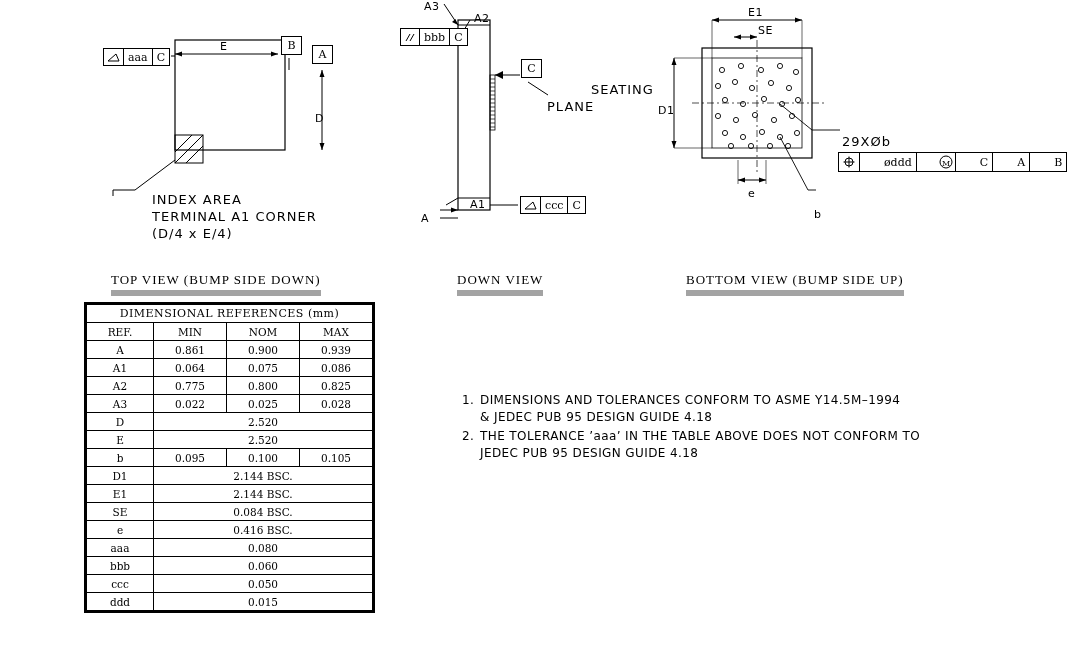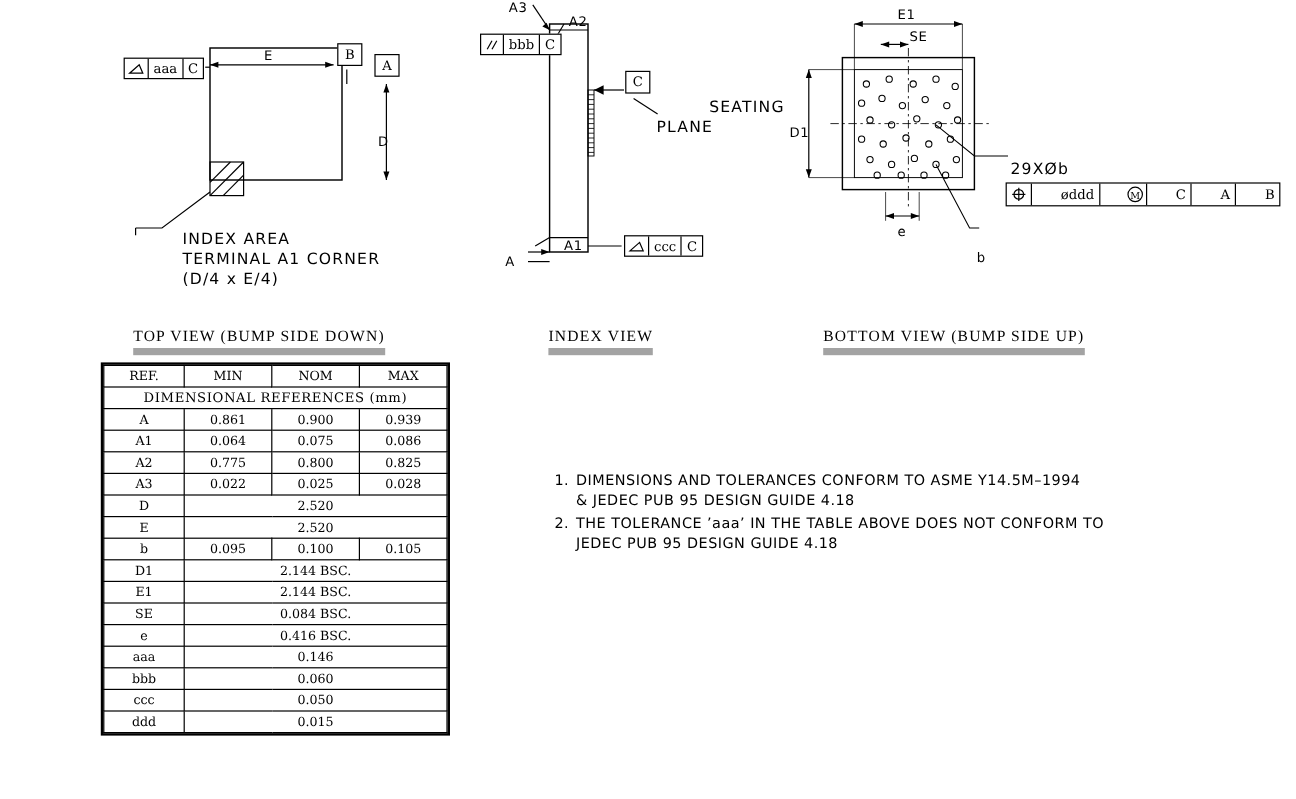--- a/index.html
+++ b/index.html
@@ -148,21 +148,21 @@
   <div class="abs fcf" style="left:120px;top:196px;">
     <div style="padding:0 3px;">
       <svg width="13" height="9" viewBox="0 0 13 9">
           <polygon points="1,8 12,8 9,1" fill="none" stroke="#000" stroke-width="1"></polygon>
         </svg>
     </div>
     <div>ccc</div>
     <div>C</div>
   </div>
 
-  <div class="abs lbl-big ul" style="left:57px;top:272px;">INDEX  VIEW</div>
+  <div class="abs lbl-big ul" style="left:57px;top:272px;">DOWN  VIEW</div>
 </div>
 
 <div class="abs" style="left:630px;top:0;width:450px;height:290px;">
   <svg width="450" height="290">
 
     <rect x="72" y="48" width="110" height="110" fill="none" stroke="#000" stroke-width="1.2"></rect>
 
     <rect x="82" y="58" width="90" height="90" fill="none" stroke="#000" stroke-width=".8"></rect>
 
     <line x1="127" y1="40" x2="127" y2="172" stroke="#000" stroke-width=".7" stroke-dasharray="7,3,2,3"></line>
@@ -255,28 +255,28 @@
     <div>B</div>
   </div>
 
   <div class="abs lbl-big ul" style="left:12px;top:272px;margin-left:44px;">BOTTOM  VIEW  (BUMP  SIDE  UP)</div>
 </div>
 
 <div id="dim-table-wrap">
   <table class="dim">
     <thead>
       <tr>
+          <th class="hdr" colspan="4">DIMENSIONAL  REFERENCES  (mm)</th>
+        </tr>
+      <tr>
         <th class="ref">REF.</th>
         <th class="num">MIN</th>
         <th class="num">NOM</th>
         <th class="num">MAX</th>
       </tr>
-      <tr>
-          <th class="hdr" colspan="4">DIMENSIONAL  REFERENCES  (mm)</th>
-        </tr>
     </thead>
     <tbody id="dim-table-body">
         <tr>
           <td class="ref">A</td>
           <td class="num">0.861</td>
           <td class="num">0.900</td>
           <td class="num">0.939</td>
         </tr>
         <tr>
           <td class="ref">A1</td>
@@ -321,21 +321,21 @@
         <tr>
           <td class="ref">SE</td>
           <td colspan="3">0.084  BSC.</td>
         </tr>
         <tr>
           <td class="ref">e</td>
           <td colspan="3">0.416  BSC.</td>
         </tr>
         <tr>
           <td class="ref">aaa</td>
-          <td colspan="3">0.146</td>
+          <td colspan="3">0.080</td>
         </tr>
         <tr>
           <td class="ref">bbb</td>
           <td colspan="3">0.060</td>
         </tr>
         <tr>
           <td class="ref">ccc</td>
           <td colspan="3">0.050</td>
         </tr>
         <tr>

